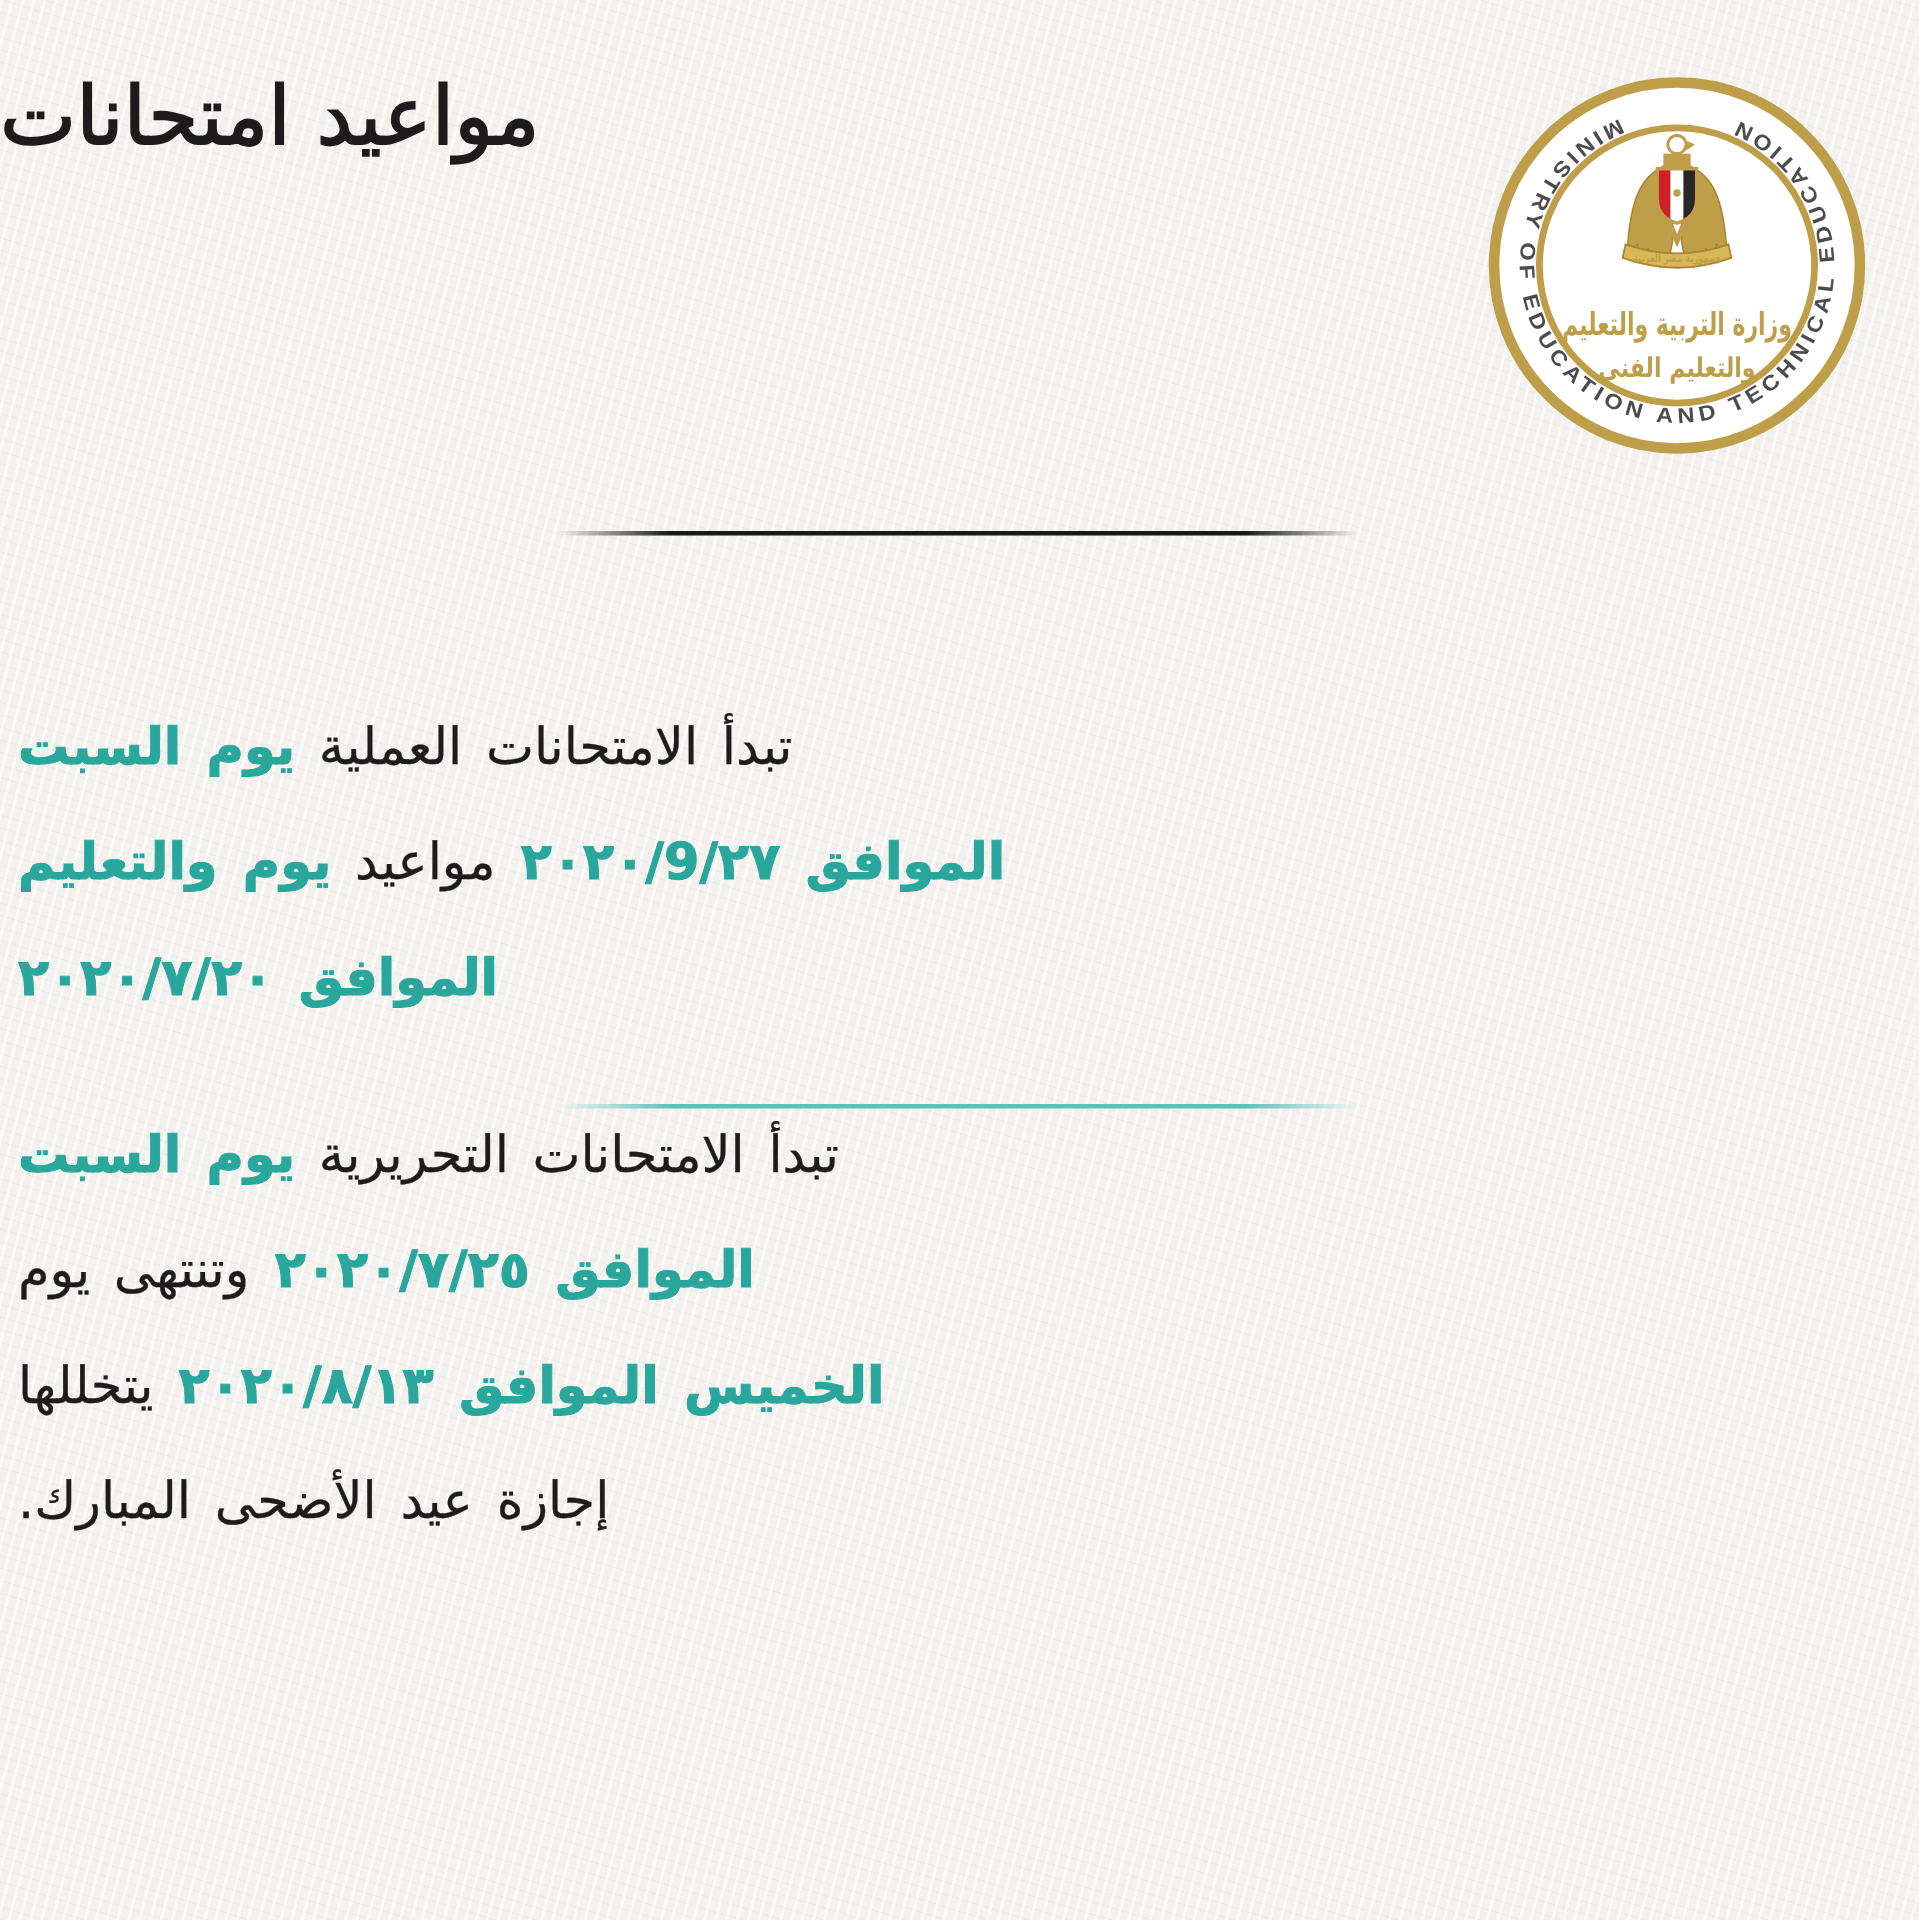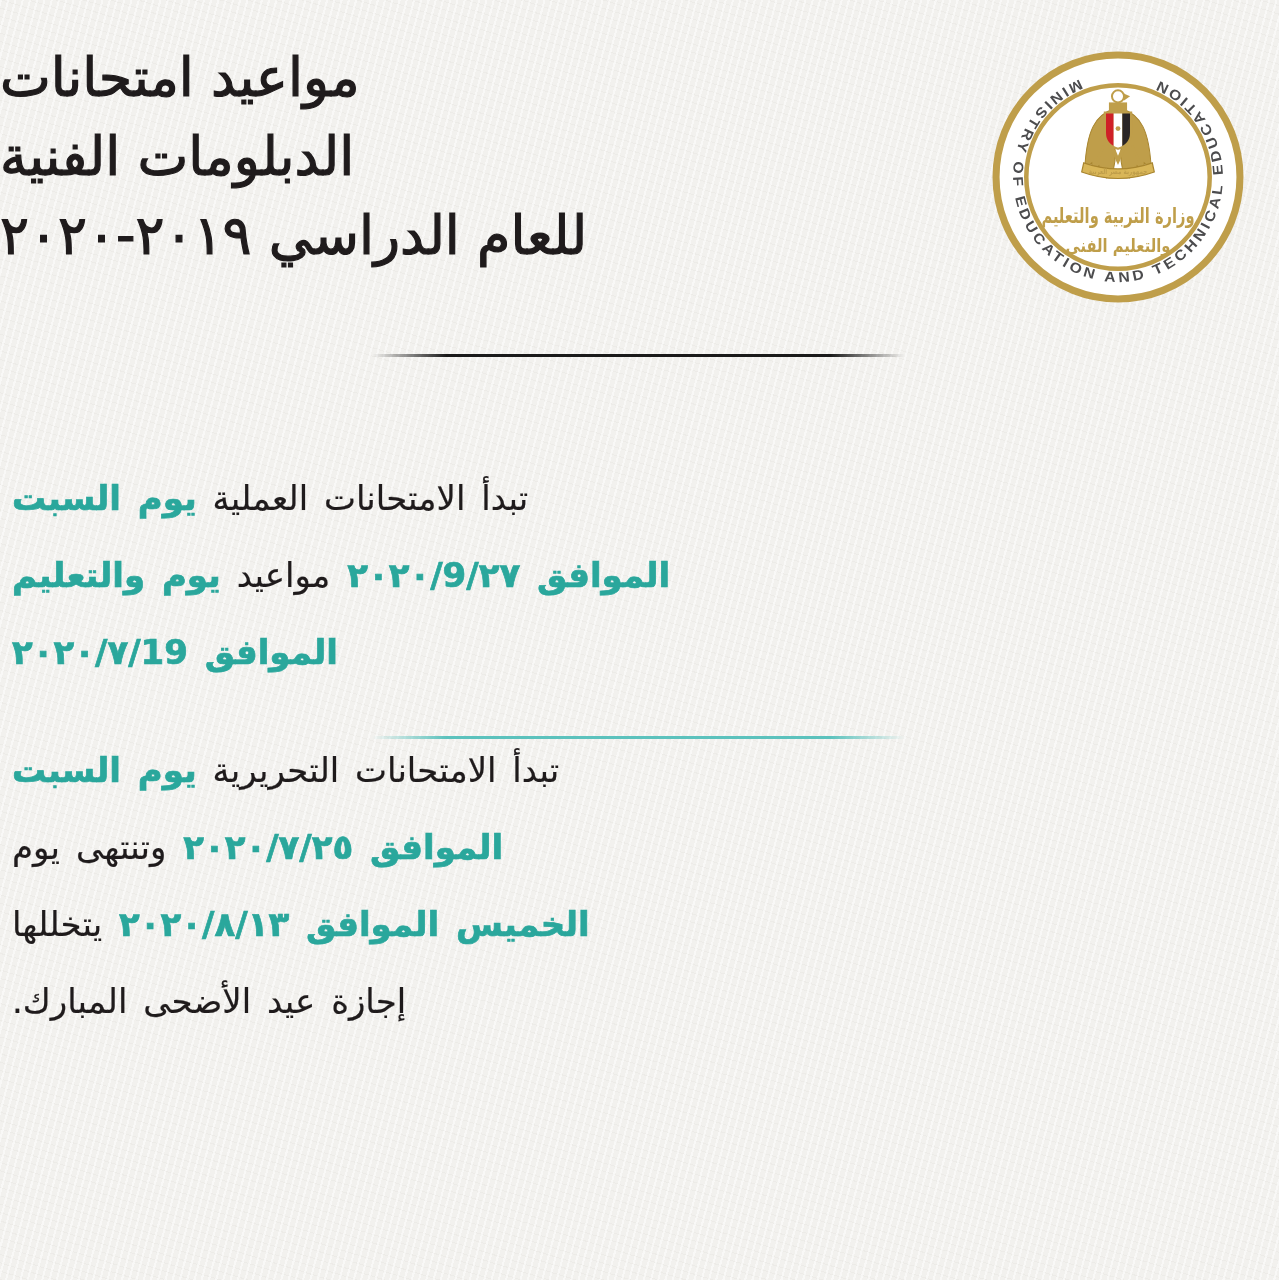--- a/index.html
+++ b/index.html
@@ -112,24 +112,22 @@
         <text x="126" y="123.5" text-anchor="middle" font-size="7.5" fill="#7c5f22" class="logo-arabic" direction="rtl" textLength="58" lengthAdjust="spacingAndGlyphs">جمهورية مصر العربية</text>
       </g>
 
       <text x="126" y="172" text-anchor="middle" font-size="21" class="logo-arabic" direction="rtl" textLength="152" lengthAdjust="spacingAndGlyphs">وزارة التربية والتعليم</text>
       <text x="126" y="200" text-anchor="middle" font-size="18" class="logo-arabic" direction="rtl" textLength="104" lengthAdjust="spacingAndGlyphs">والتعليم الفني</text>
     </svg>
   </div>
 
   <h1 class="title">
     <span class="tline">مواعيد امتحانات</span>
-    <span class="tline">الدبلومات الفنية</span>
-    <span class="tline">للعام الدراسي ٢٠١٩-٢٠٢٠</span>
   </h1>
 
   <div class="divider divider-dark"></div>
   <div class="divider divider-teal"></div>
 
-  <p class="para para-1"><span class="seg-dark">تبدأ الامتحانات العملية </span><span class="seg-teal">يوم السبت</span><br><span class="seg-teal">الموافق ٢٠٢٠/9/٢٧ </span><span class="seg-dark">مواعيد </span><span class="seg-teal">يوم والتعليم</span><br><span class="seg-teal">الموافق ٢٠٢٠/٧/19</span></p>
+  <p class="para para-1"><span class="seg-dark">تبدأ الامتحانات العملية </span><span class="seg-teal">يوم السبت</span><br><span class="seg-teal">الموافق ٢٠٢٠/9/٢٧ </span><span class="seg-dark">مواعيد </span><span class="seg-teal">يوم والتعليم</span><br><span class="seg-teal">الموافق ٢٠٢٠/٧/٢٠</span></p>
 
   <p class="para para-2"><span class="seg-dark">تبدأ الامتحانات التحريرية </span><span class="seg-teal">يوم السبت</span><br><span class="seg-teal">الموافق ٢٠٢٠/٧/٢٥ </span><span class="seg-dark">وتنتهى يوم</span><br><span class="seg-teal">الخميس الموافق  ٢٠٢٠/٨/١٣ </span><span class="seg-dark">يتخللها</span><br><span class="seg-dark">إجازة عيد الأضحى المبارك.</span></p>
 
 </div>
 
 </body></html>

